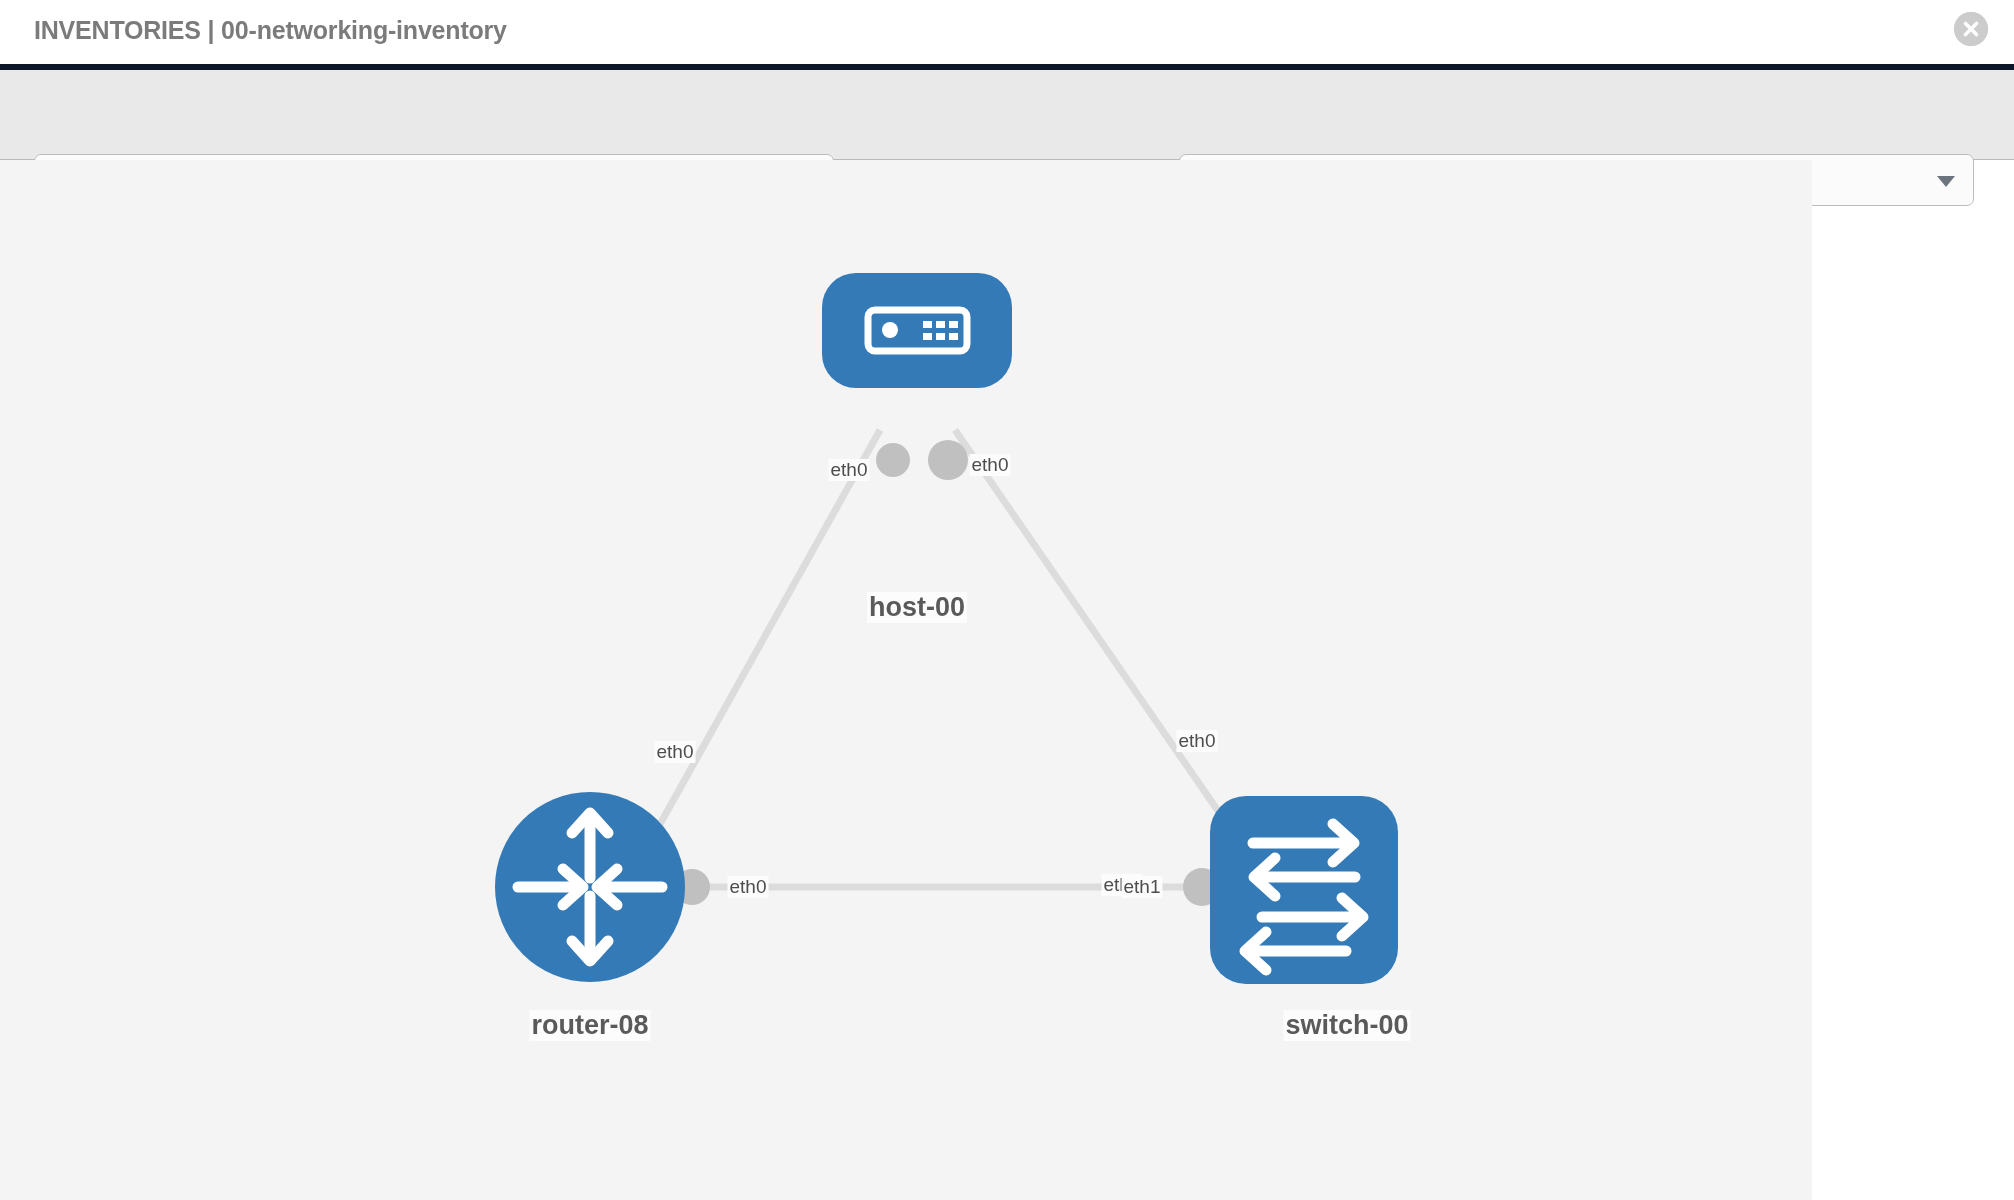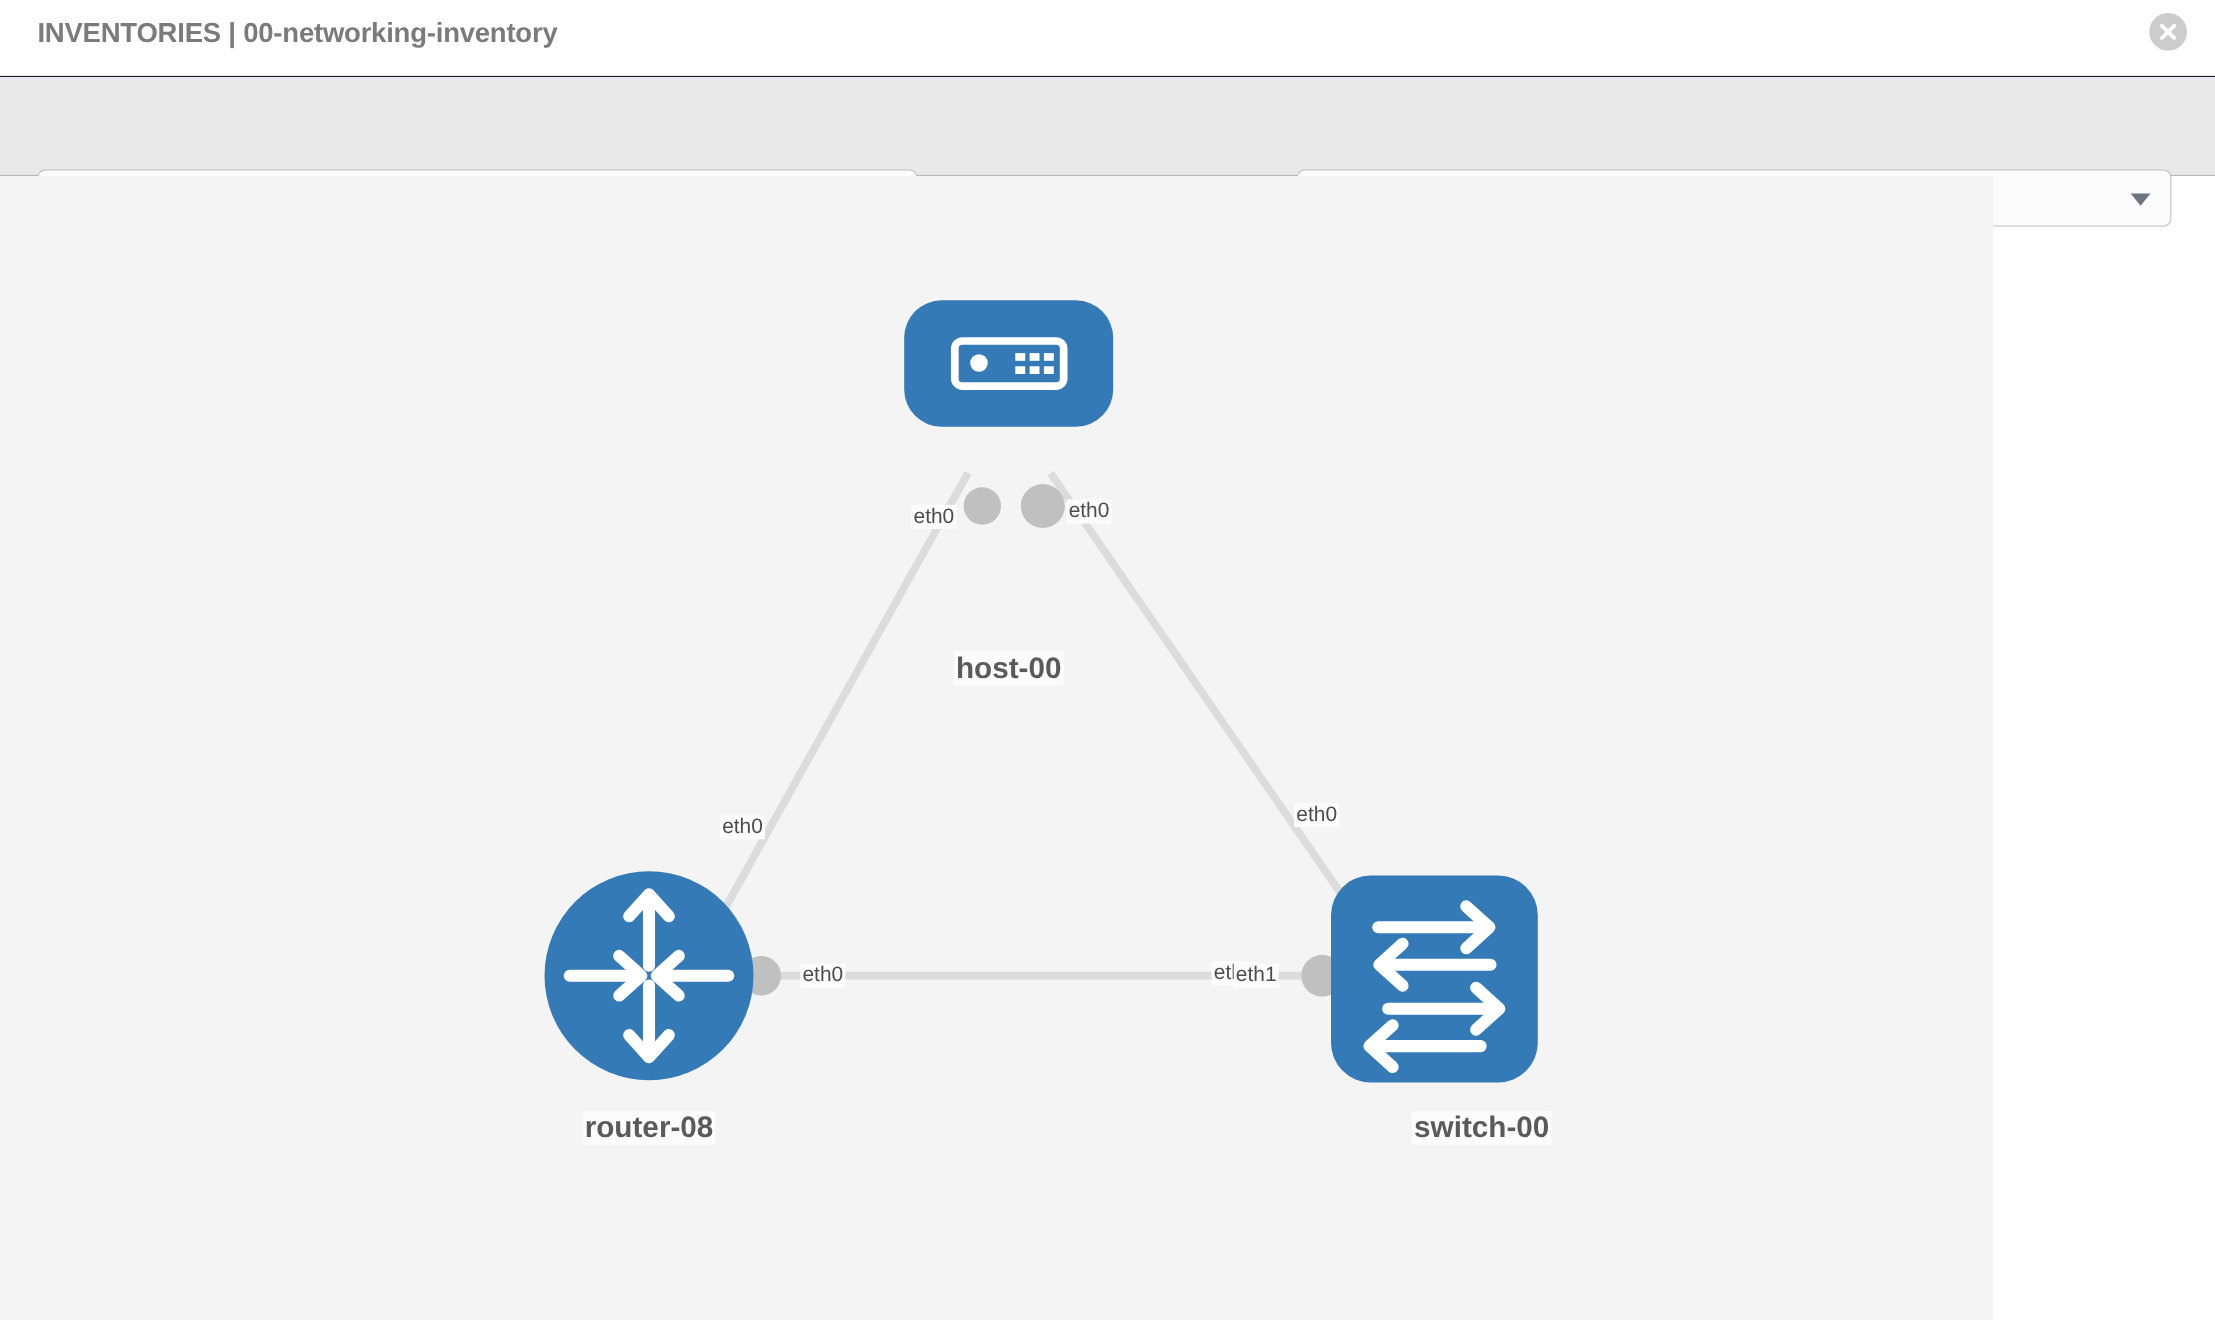--- a/index.html
+++ b/index.html
@@ -7,21 +7,21 @@
     width: 2014px; height: 1200px;
     font-family: "Liberation Sans", sans-serif;
     background: #f4f4f4;
     overflow: hidden;
   }
   #app { position: relative; width: 2014px; height: 1200px; background: #ffffff; }
 
   
   .header {
     position: absolute; left: 0; top: 0; width: 2014px; height: 70px;
-    background: #ffffff; border-bottom: 1px solid #0f172a;
+    background: #ffffff; border-bottom: 6px solid #0f172a;
   }
   .page-title {
     position: absolute; left: 34px; top: 16px;
     font-size: 25px; font-weight: bold; color: #7b7b7b;
     letter-spacing: -0.2px; white-space: nowrap;
   }
   .close-btn {
     position: absolute; right: 26px; top: 12px;
     width: 34px; height: 34px; border-radius: 50%;
     background: #cccccc; cursor: pointer;

